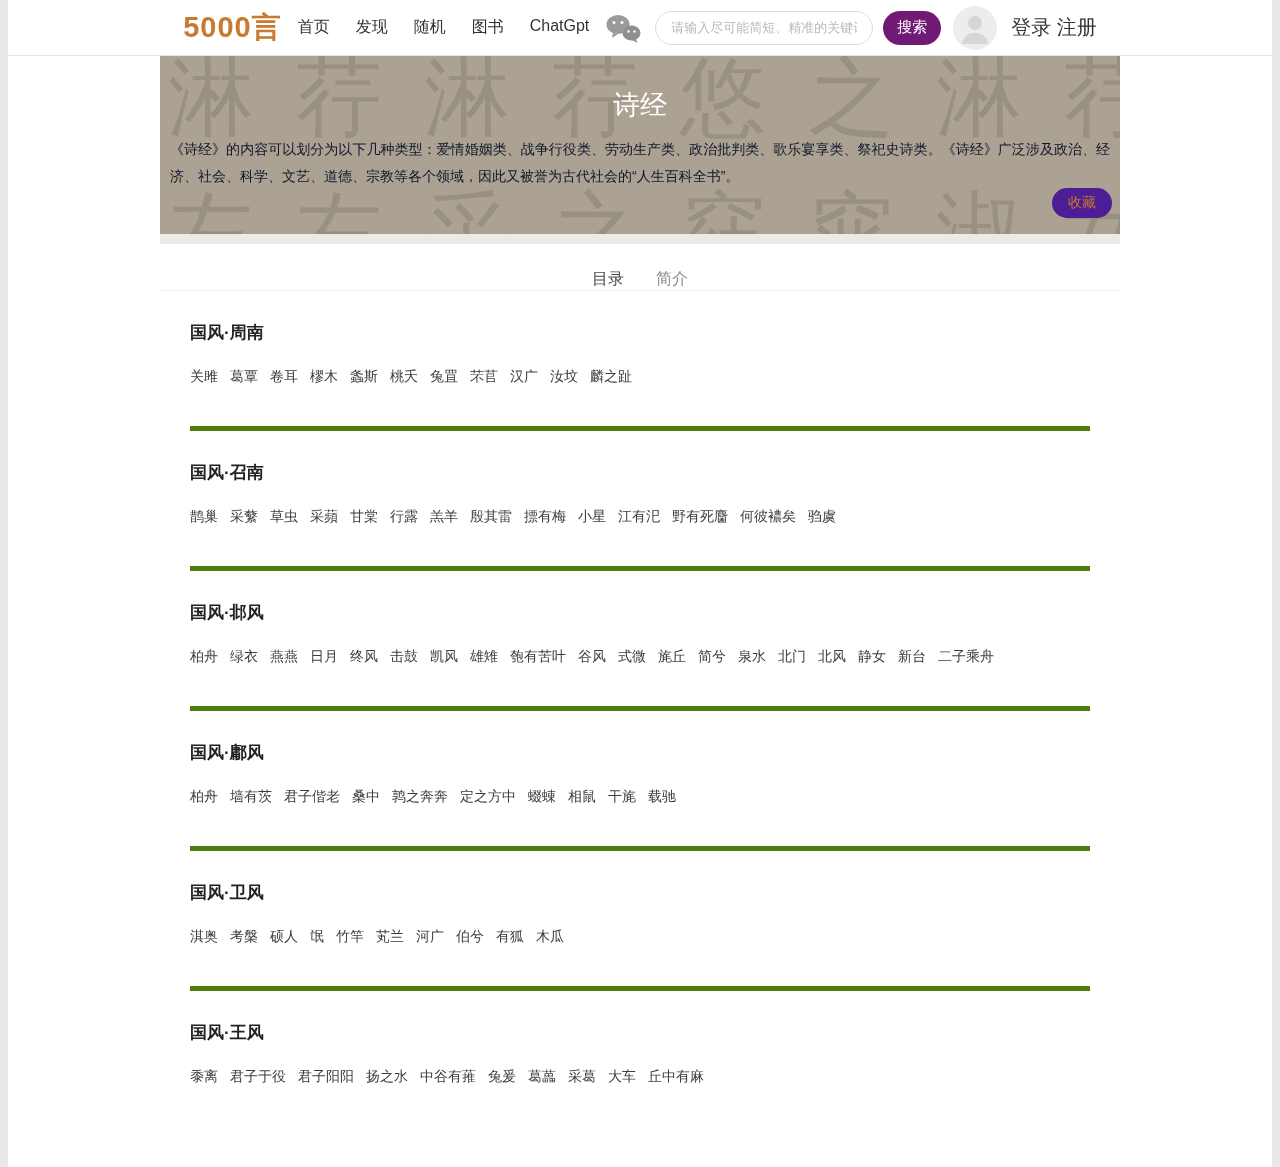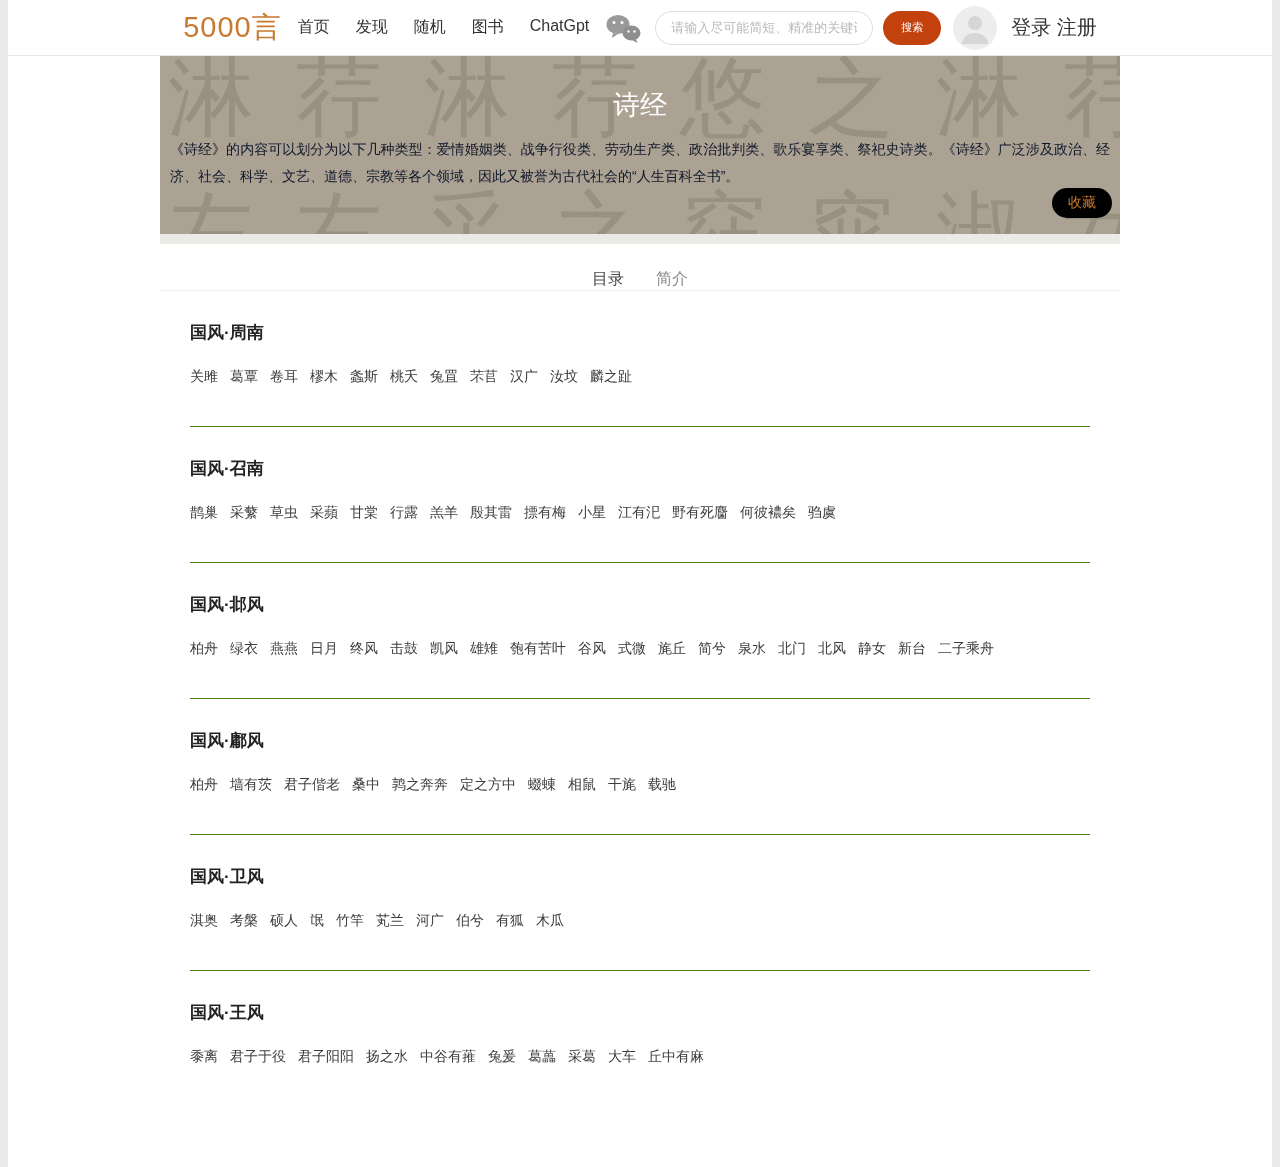--- a/index.html
+++ b/index.html
@@ -3,52 +3,52 @@
 <meta charset="utf-8">
 <style>
   * { margin:0; padding:0; box-sizing:border-box; }
   html,body { width:1280px; height:1167px; }
   body { background:#e9e9e9; font-family:"Liberation Sans","DejaVu Sans",sans-serif; overflow:hidden; }
   .page { margin:0 8px; background:#fff; height:100%; }
 
   
   .topbar { height:56px; border-bottom:1px solid #e7e7e7; display:flex; align-items:center; justify-content:center; background:#fff; }
   .topbar-inner { display:flex; align-items:center; }
-  .logo { color:#c87a30; font-size:29px; font-weight:normal; margin-right:16px; letter-spacing:1px; cursor:pointer; }
+  .logo { color:#c87a30; font-size:29px; font-weight:bold; margin-right:16px; letter-spacing:1px; cursor:pointer; }
   .nav { display:flex; gap:26px; margin-right:14px; }
   .nav-item { font-size:16px; color:#333; cursor:pointer; text-decoration:none; white-space:nowrap; }
   .wechat { margin-right:12px; display:flex; align-items:center; cursor:pointer; }
   .search-input { width:218px; height:34px; border:1px solid #ddd; border-radius:17px; padding:0 15px; font-size:13px; color:#333; outline:none; margin-right:10px; background:#fff; }
   .search-input::placeholder { color:#b9b9b9; }
-  .search-btn { width:58px; height:34px; border:none; border-radius:17px; background:#c2410c; color:#fff; font-size:11px; margin-right:12px; cursor:pointer; }
+  .search-btn { width:58px; height:34px; border:none; border-radius:17px; background:#701a75; color:#fff; font-size:15px; margin-right:12px; cursor:pointer; }
   .avatar { width:44px; height:44px; border-radius:50%; background:#ededed; margin-right:14px; display:flex; align-items:center; justify-content:center; cursor:pointer; }
   .auth { font-size:20px; color:#333; cursor:pointer; white-space:nowrap; }
 
   
   .main { width:960px; margin:0 auto; }
 
   
   .hero { position:relative; height:178px; background:#aba293; overflow:hidden; }
   .wm-row { white-space:nowrap; font-family:"DejaVu Serif",serif; color:rgba(82,74,60,.20); font-size:86px; letter-spacing:42px; position:absolute; left:8px; pointer-events:none; }
   .wm-row1 { top:-16px; }
   .wm-row2 { top:118px; }
   .hero-title { position:relative; text-align:center; color:#fff; font-size:27px; font-weight:normal; padding-top:31px; z-index:2; }
   .hero-desc { position:relative; color:#0f172a; font-size:14px; line-height:27px; padding:13px 10px 0; z-index:2; text-align:justify; }
-  .fav-btn { position:absolute; right:8px; bottom:16px; width:60px; height:30px; border-radius:15px; background:#000000; border:none; color:#c87a30; font-size:14px; cursor:pointer; z-index:3; }
+  .fav-btn { position:absolute; right:8px; bottom:16px; width:60px; height:30px; border-radius:15px; background:#4c1d95; border:none; color:#c87a30; font-size:14px; cursor:pointer; z-index:3; }
   .hero-strip { height:10px; background:#eceae6; }
 
   
   .tabbar { display:flex; justify-content:center; gap:32px; height:47px; align-items:flex-end; border-bottom:1px solid #f0f0f0; }
   .tab { font-size:16px; cursor:pointer; }
   .tab.active { color:#4a4a4a; }
   .tab:not(.active) { color:#8a8a8a;margin-top:20px; }
 
   
   .sections { padding:0 30px; }
-  .section { border-bottom:1px solid #4d7c0f; padding:30px 0 40px; }
+  .section { border-bottom:5px solid #4d7c0f; padding:30px 0 40px; }
   .section:last-child { border-bottom:none; }
   .section-title { font-size:17px; font-weight:bold; color:#222; margin-bottom:24px; }
   .poem-list { display:flex; flex-wrap:wrap; column-gap:32px; row-gap:20px;gap:12px; }
   .poem-link { font-size:14px; color:#3c3c3c; text-decoration:none; cursor:pointer; white-space:nowrap; }
 </style>
 </head>
 <body>
 
 <div class="page">
 

